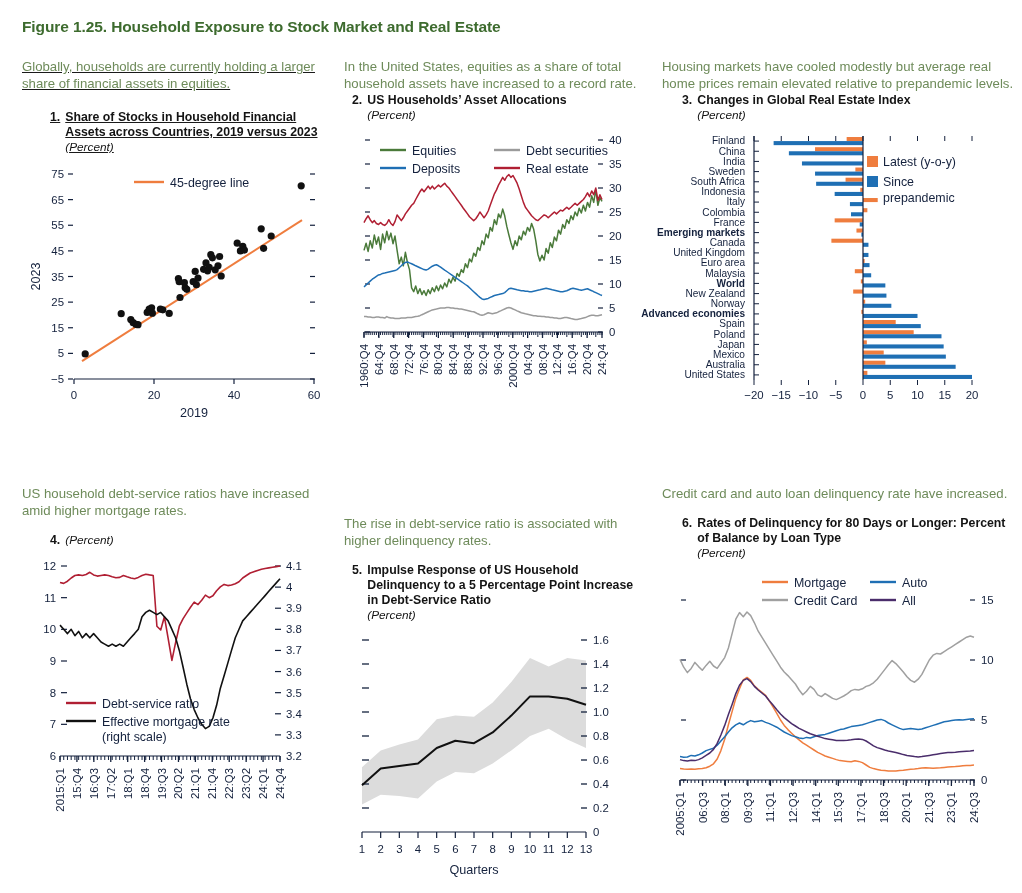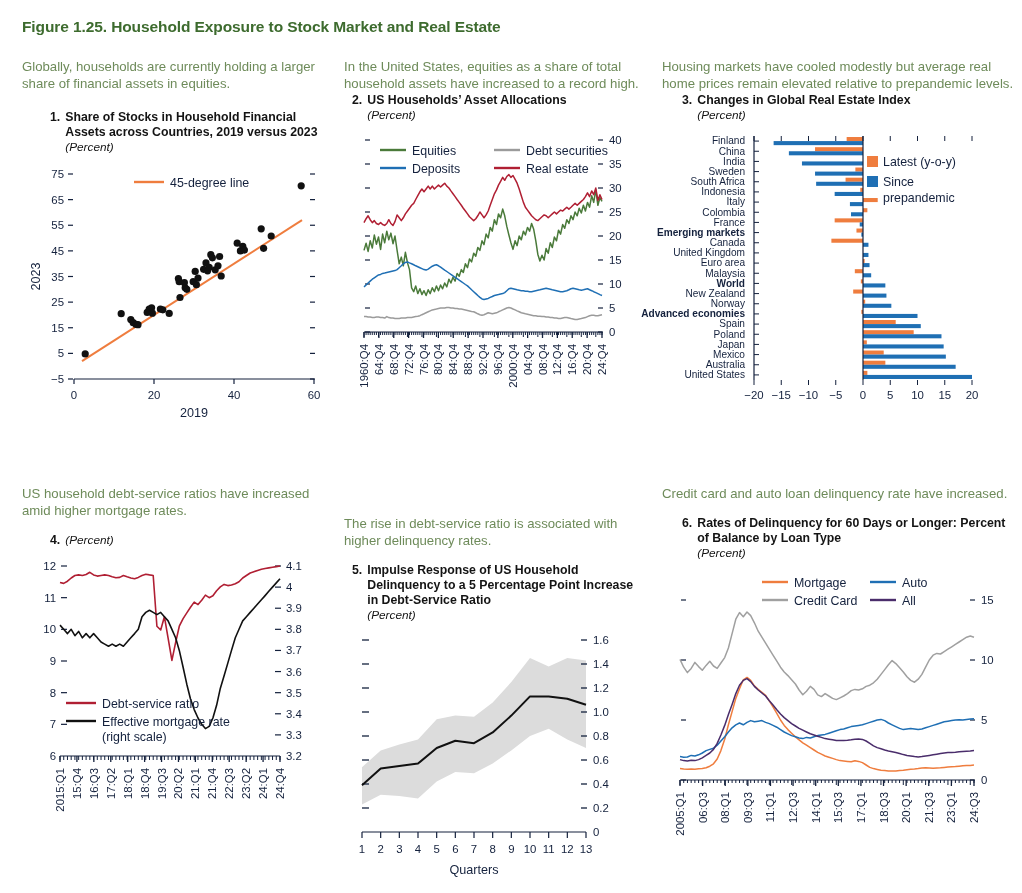--- a/index.html
+++ b/index.html
@@ -21,21 +21,21 @@
   .axis-title{font-size:12.6px;fill:#14213d;}
   svg{display:block;overflow:visible;}
 </style>
 </head>
 <body>
 
 <div id="figure">
 
   <div class="fig-title">Figure 1.25. Household Exposure to Stock Market and Real Estate</div>
 
-  <div class="col" style="left:22px;top:58px;width:310px;">
+  <div class="col" style="left:22px;top:58px;width:310px;text-decoration:underline;">
     <div class="blurb">Globally, households are currently holding a larger share of financial assets in equities.</div>
     <div style="margin-top:18px;display:flex;gap:5px;padding-left:28px;">
       <div class="panel-title">1.</div>
       <div>
         <div class="panel-title">Share of Stocks in Household Financial Assets across Countries, 2019 versus 2023</div>
         <div class="panel-units">(Percent)</div>
       </div>
     </div>
     <svg id="svg-p1" width="310" height="275">
         <line x1="52" y1="225" x2="292" y2="225" stroke="#14213d" stroke-width="1.2"></line>
@@ -117,21 +117,21 @@
         <circle cx="220.8" cy="92.26250000000002" r="3.6" fill="#111111"></circle>
         <circle cx="222.4" cy="96.10625000000002" r="3.6" fill="#111111"></circle>
         <circle cx="239.2" cy="74.8375" r="3.6" fill="#111111"></circle>
         <circle cx="241.6" cy="94.3125" r="3.6" fill="#111111"></circle>
         <circle cx="249.2" cy="82.01249999999999" r="3.6" fill="#111111"></circle>
         <circle cx="279.2" cy="31.787499999999966" r="3.6" fill="#111111"></circle>
       </svg>
   </div>
 
   <div class="col" style="left:344px;top:58px;width:300px;">
-    <div class="blurb">In the United States, equities as a share of total household assets have increased to a record high.</div>
+    <div class="blurb">In the United States, equities as a share of total household assets have increased to a record rate.</div>
     <div style="margin-top:1px;display:flex;gap:5px;padding-left:8px;">
       <div class="panel-title">2.</div>
       <div>
         <div class="panel-title">US Households’ Asset Allocations</div>
         <div class="panel-units">(Percent)</div>
       </div>
     </div>
     <svg id="svg-p2" width="300" height="290">
         <line x1="20" y1="210" x2="258" y2="210" stroke="#14213d" stroke-width="1.2"></line>
         <line x1="254" y1="210" x2="259" y2="210" stroke="#14213d" stroke-width="1.2"></line>
@@ -675,21 +675,21 @@
         <text x="130" y="252" class="axis-title" text-anchor="middle">Quarters</text>
         <path d="M18.0,163.2L36.7,146.4L55.3,144.0L74.0,141.6L92.7,126.0L111.3,118.8L130.0,121.2L148.7,110.4L167.3,93.6L186.0,74.4L204.7,74.4L223.3,76.8L242.0,82.8" fill="none" stroke="#111111" stroke-width="2" stroke-linejoin="round"></path>
       </svg>
   </div>
 
   <div class="col" style="left:662px;top:485px;width:355px;">
     <div class="blurb">Credit card and auto loan delinquency rate have increased.</div>
     <div style="margin-top:14px;display:flex;gap:5px;padding-left:20px;">
       <div class="panel-title">6.</div>
       <div>
-        <div class="panel-title">Rates of Delinquency for 60 Days or Longer: Percent of Balance by Loan Type</div>
+        <div class="panel-title">Rates of Delinquency for 80 Days or Longer: Percent of Balance by Loan Type</div>
         <div class="panel-units">(Percent)</div>
       </div>
     </div>
     <svg id="svg-p6" width="355" height="285">
         <line x1="18" y1="220" x2="312" y2="220" stroke="#14213d" stroke-width="1.2"></line>
         <line x1="308" y1="220" x2="313" y2="220" stroke="#14213d" stroke-width="1.2"></line>
         <line x1="19" y1="220" x2="24" y2="220" stroke="#14213d" stroke-width="1.2"></line>
         <text x="319" y="224" class="axis-num">0</text>
         <line x1="308" y1="160" x2="313" y2="160" stroke="#14213d" stroke-width="1.2"></line>
         <line x1="19" y1="160" x2="24" y2="160" stroke="#14213d" stroke-width="1.2"></line>

